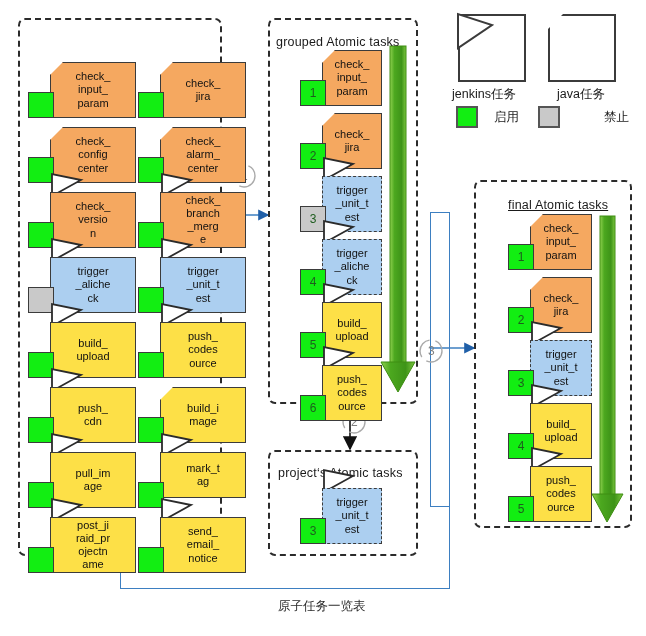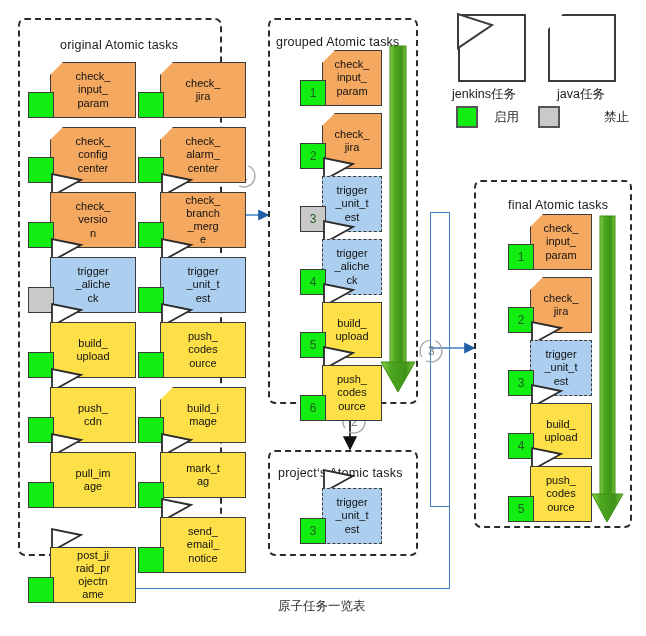--- a/index.html
+++ b/index.html
@@ -80,33 +80,32 @@
     </g>
   </svg>
 
   <div class="vline" style="left:120px;top:556px;height:32px;"></div>
   <div class="hline" style="left:120px;top:588px;width:330px;"></div>
   <div class="vline" style="left:449px;top:212px;height:376px;"></div>
 
   <div class="bluerect" style="left:430px;top:212px;width:20px;height:295px;border-right:none;"></div>
 
   <div class="dashbox" style="left:18px;top:18px;width:204px;height:538px;"></div>
-  <div class="boxtitle" style="left:60px;top:38px;">original Atomic tasks</div>
   <div id="orig-holder"></div>
 
   <div class="dashbox" style="left:268px;top:18px;width:150px;height:386px;"></div>
   <div class="boxtitle" style="left:276px;top:35px;">grouped Atomic tasks</div>
   <div id="grouped-holder"></div>
 
   <div class="dashbox" style="left:268px;top:450px;width:150px;height:106px;"></div>
   <div class="boxtitle" style="left:278px;top:466px;">project‘s Atomic tasks</div>
   <div id="project-holder"></div>
 
   <div class="dashbox" style="left:474px;top:180px;width:158px;height:348px;"></div>
-  <div class="boxtitle" style="left:508px;top:198px;">final Atomic tasks</div>
+  <div class="boxtitle" style="left:508px;top:198px;text-decoration:underline;">final Atomic tasks</div>
   <div id="final-holder"></div>
 
   <div class="legshape" style="left:458px;top:14px;width:68px;height:68px;"></div>
   <svg class="overlay" viewBox="0 0 646 636">
     <path d="M458,14 L458,48 L492,25 Z" fill="#fff" stroke="#3b3b3b" stroke-width="2"></path>
   </svg>
   <div class="legshape java" style="left:548px;top:14px;width:68px;height:68px;"></div>
   <div class="leglabel" style="left:452px;top:86px;">jenkins任务</div>
   <div class="leglabel" style="left:557px;top:86px;">java任务</div>
   <div class="legswatch" style="left:456px;top:106px;background:#12EE12;"></div>
@@ -251,21 +250,21 @@
     <div class="node" style="left: 138px; top: 452px; width: 108px; height: 56px;">
       <svg class="jtri" viewBox="0 0 34 26">
         <path d="M2,2 L2,24 L31,8 Z" fill="#ffffff" stroke="#2b2b2b" stroke-width="1.8"></path>
       </svg>
       <div class="nodeshape lgreen" style="width: 86px; height: 46px;">
         <span style="white-space: pre-line;">mark_t
 ag</span>
       </div>
       <div class="statusbox st-on" style="top: 30px;"></div>
     </div>
-    <div class="node" style="left: 28px; top: 547px; width: 108px; height: 56px;">
+    <div class="node" style="left: 28px; top: 517px; width: 108px; height: 56px;">
       <svg class="jtri" viewBox="0 0 34 26">
         <path d="M2,2 L2,24 L31,8 Z" fill="#ffffff" stroke="#2b2b2b" stroke-width="1.8"></path>
       </svg>
       <div class="nodeshape lgreen" style="width: 86px; height: 56px;">
         <span style="white-space: pre-line;">post_ji
 raid_pr
 ojectn
 ame</span>
       </div>
       <div class="statusbox st-on" style="top: 30px;"></div>

